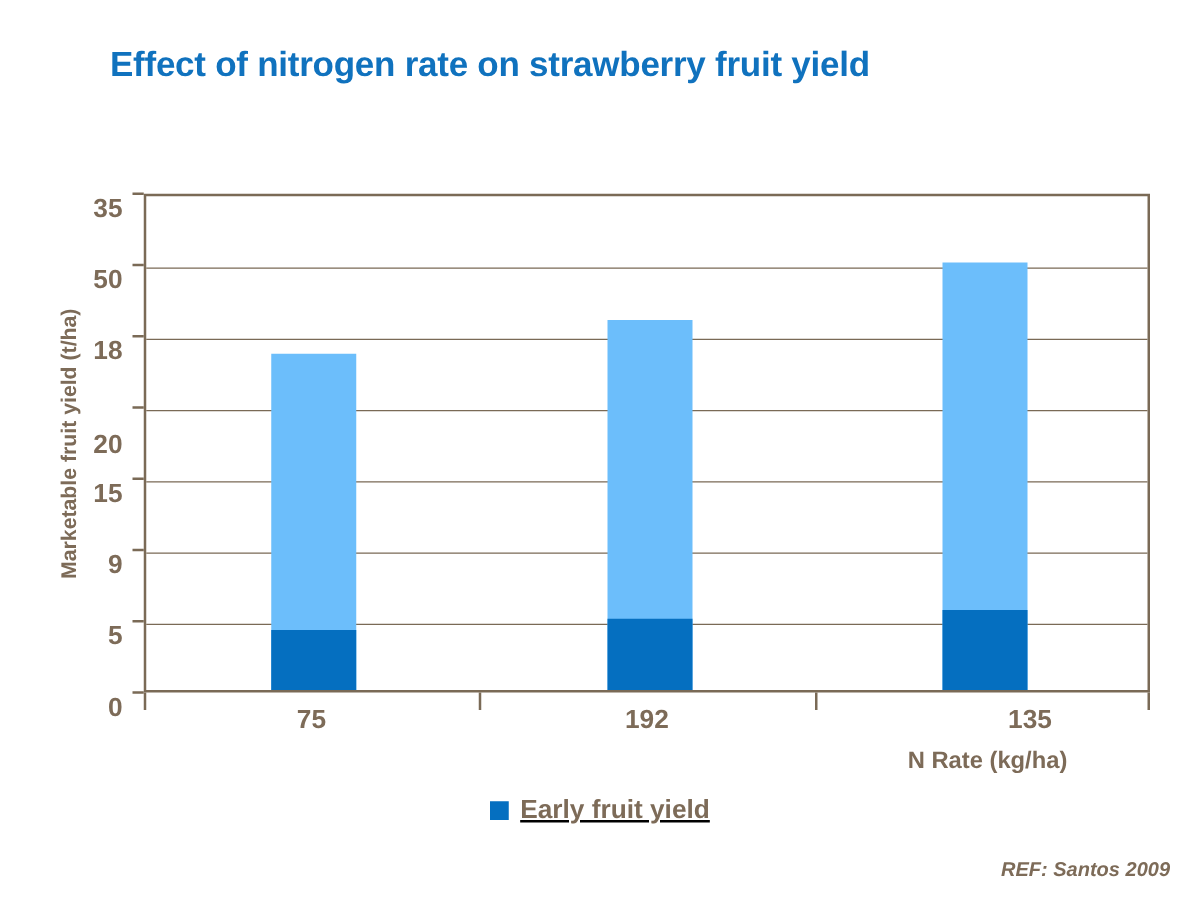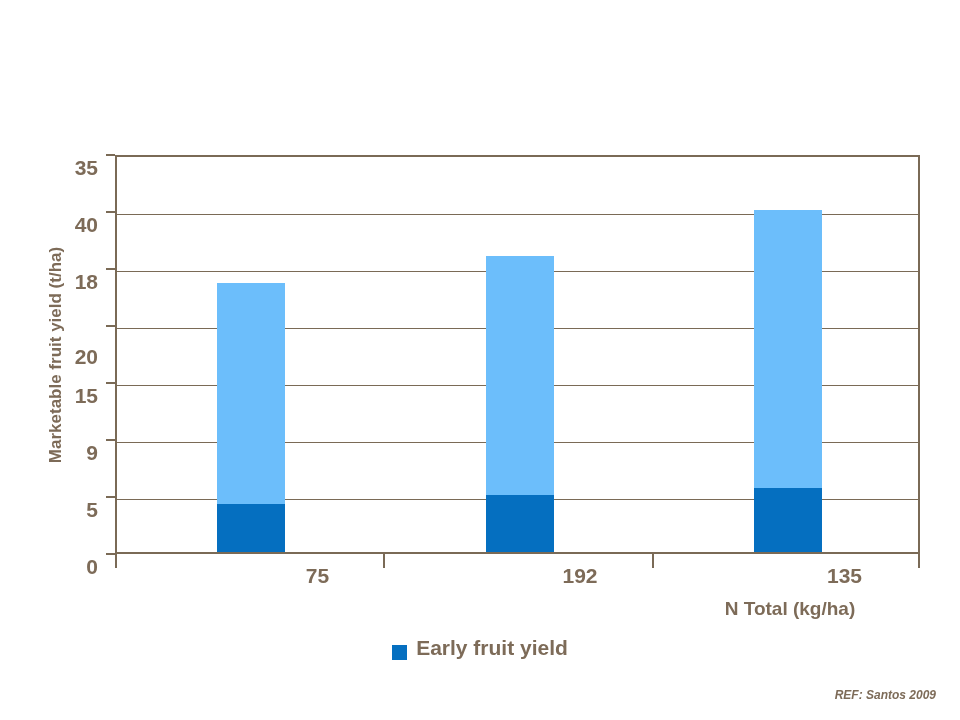--- a/index.html
+++ b/index.html
@@ -114,21 +114,21 @@
     width: 2px;
     height: 14px;
     background: #7a6a56;
   }
 
   
   .x-tick-label {
     position: absolute;
     top: 564px;
     width: 160px;
-    text-align: right;
+    text-align: center;
     font-size: 21px;
     font-weight: bold;
     color: #7d6b58;
   }
 
   .x-axis-title {
     position: absolute;
     left: 640px;
     top: 598px;
     width: 300px;
@@ -145,53 +145,55 @@
     left: 0;
     top: 636px;
     width: 960px;
     display: flex;
     justify-content: center;
     align-items: center;
     gap: 46px;
   }
   .legend-item {
     display: flex;
-    align-items: flex-end;
+    align-items: center;
     gap: 9px;
+    text-decoration: underline;
   }
   .legend-swatch {
     width: 15px;
     height: 15px;
     flex: 0 0 auto;
   }
   .legend-label {
     font-size: 21px;
     font-weight: bold;
     color: #7d6b58;
     white-space: nowrap;
   }
 
   
   .ref-note {
     position: absolute;
     right: 24px;
     top: 688px;
-    font-size: 12px;
+    font-size: 16px;
     font-weight: bold;
     font-style: italic;
     color: #7d6b58;
     white-space: nowrap;
     text-align: center;
   }
 </style>
 </head>
 <body>
 
 <div id="chart-root">
 
+  <div class="chart-title">Effect of nitrogen rate on strawberry fruit yield</div>
 
   <div class="y-axis-title">Marketable fruit yield (t/ha)</div>
 
   <div class="plot-area" id="plot-area">
       <div class="gridline" style="top: 342px;"></div>
       <div class="gridline" style="top: 285px;"></div>
       <div class="gridline" style="top: 228px;"></div>
       <div class="gridline" style="top: 171px;"></div>
       <div class="gridline" style="top: 114px;"></div>
       <div class="gridline" style="top: 57px;"></div>
@@ -215,34 +217,34 @@
       <div class="y-tick-label" style="top: 497px;">5</div>
       <div class="y-tick-mark" style="top: 497px;"></div>
       <div class="y-tick-label" style="top: 440px;">9</div>
       <div class="y-tick-mark" style="top: 440px;"></div>
       <div class="y-tick-label" style="top: 383px;">15</div>
       <div class="y-tick-mark" style="top: 383px;"></div>
       <div class="y-tick-label" style="top: 344px;">20</div>
       <div class="y-tick-mark" style="top: 326px;"></div>
       <div class="y-tick-label" style="top: 269px;">18</div>
       <div class="y-tick-mark" style="top: 269px;"></div>
-      <div class="y-tick-label" style="top: 212px;">40</div>
+      <div class="y-tick-label" style="top: 212px;">50</div>
       <div class="y-tick-mark" style="top: 212px;"></div>
       <div class="y-tick-label" style="top: 155px;">35</div>
       <div class="y-tick-mark" style="top: 155px;"></div>
       <div class="x-tick-label" style="left: 169.167px;">75</div>
       <div class="x-sep" style="left: 115px;"></div>
       <div class="x-tick-label" style="left: 437.5px;">192</div>
       <div class="x-sep" style="left: 383.333px;"></div>
-      <div class="x-tick-label" style="left: 702px;">135</div>
+      <div class="x-tick-label" style="left: 744px;">135</div>
       <div class="x-sep" style="left: 651.667px;"></div>
       <div class="x-sep" style="left: 918px;"></div>
     </div>
 
-  <div class="x-axis-title">N Total (kg/ha)</div>
+  <div class="x-axis-title">N Rate (kg/ha)</div>
 
   <div class="legend" id="legend">
       <div class="legend-item">
         <span class="legend-swatch" style="background: rgb(5, 111, 192);"></span>
         <span class="legend-label">Early fruit yield</span>
       </div>
     </div>
 
   <div class="ref-note">REF:  Santos 2009</div>
 

